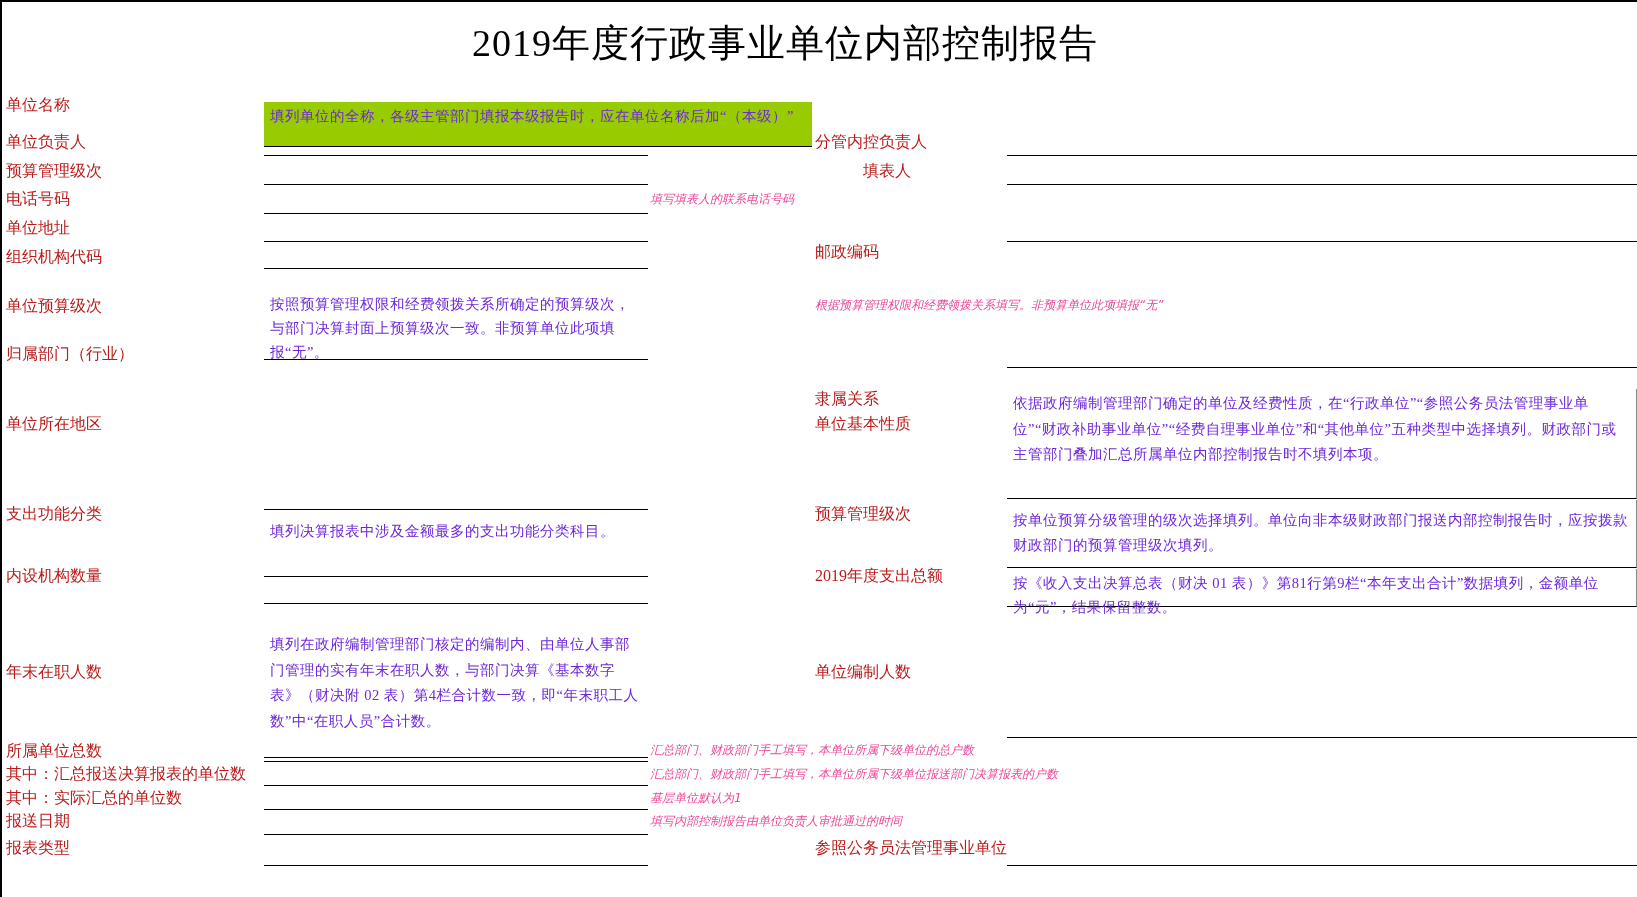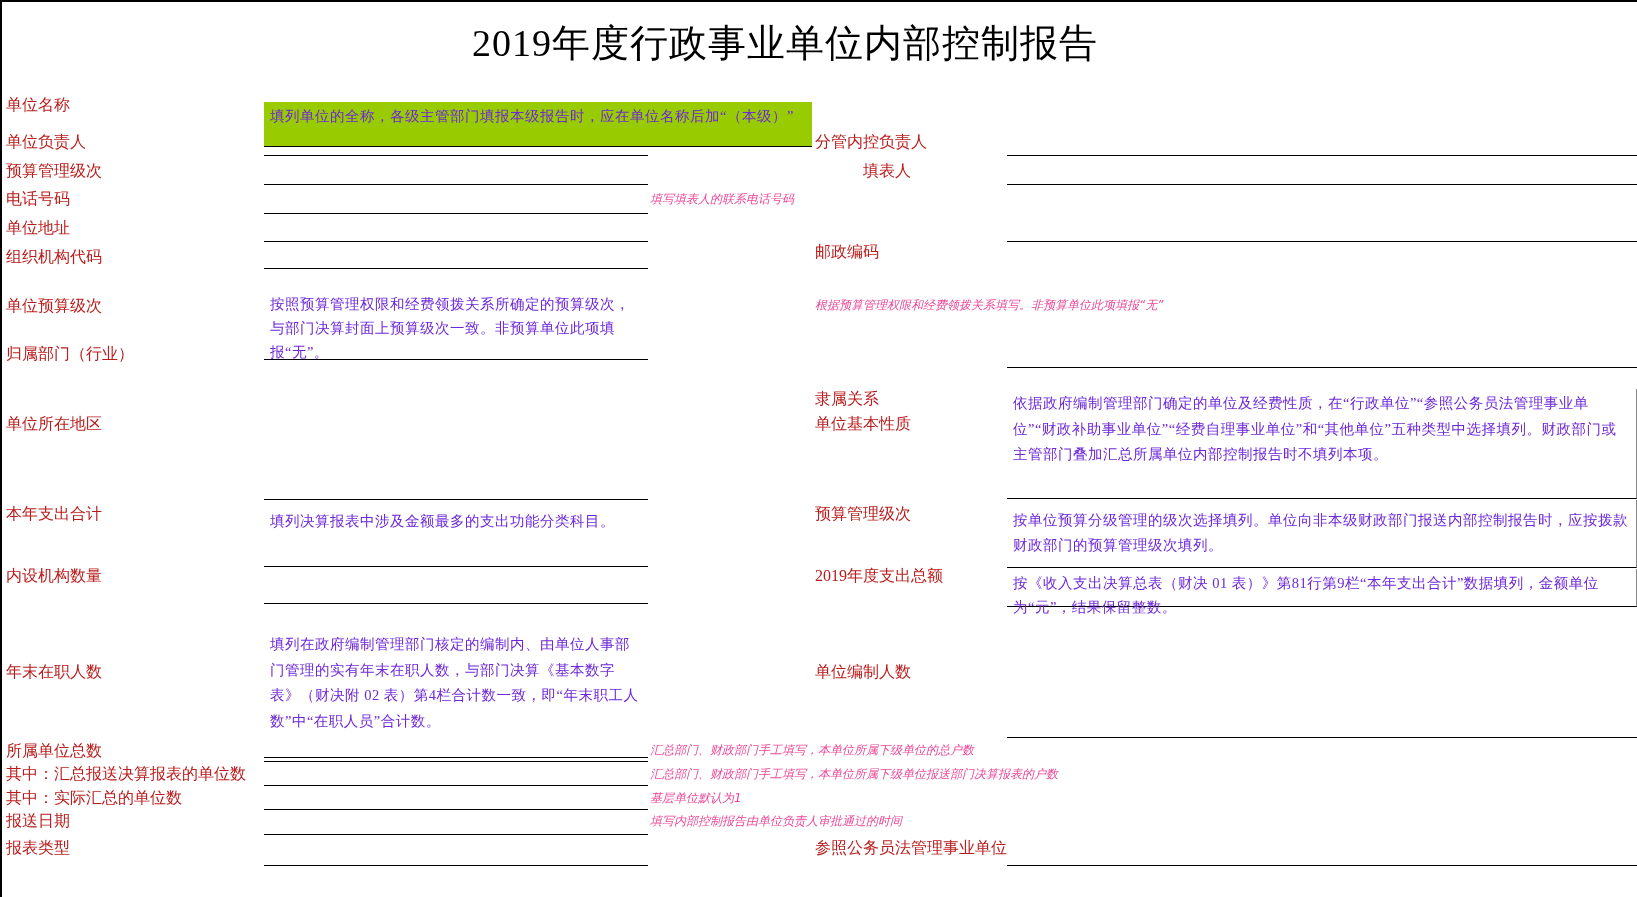--- a/index.html
+++ b/index.html
@@ -121,22 +121,22 @@
 <div class="label" style="left:6px; top:344px;">归属部门（行业）</div>
 <div class="field" style="left:264px; top:340px; width:384px; height:27px; border-bottom:none;"></div>
 <div class="label" style="left:815px; top:344px;margin-top:45px;">隶属关系</div>
 <div class="field" style="left:1007px; top:340px; width:630px; height:28px;"></div>
 
 <div class="label" style="left:6px; top:414px;">单位所在地区</div>
 <div class="field" style="left:264px; top:368px; width:384px; height:110px; border-bottom:none;"></div>
 <div class="label" style="left:815px; top:414px;">单位基本性质</div>
 <div class="hintbox bordered-bottom right-edge" style="left:1007px; top:369px; width:630px; height:110px; line-height:25.5px;">依据政府编制管理部门确定的单位及经费性质，在“行政单位”“参照公务员法管理事业单位”“财政补助事业单位”“经费自理事业单位”和“其他单位”五种类型中选择填列。财政部门或主管部门叠加汇总所属单位内部控制报告时不填列本项。</div>
 
-<div class="label" style="left:6px; top:504px;">本年支出合计</div>
-<div class="hintbox bordered-top bordered-bottom" style="left:264px; top:479px; width:384px; height:68px; padding-top:9px;">填列决算报表中涉及金额最多的支出功能分类科目。</div>
+<div class="label" style="left:6px; top:504px;">支出功能分类</div>
+<div class="hintbox bordered-top bordered-bottom" style="left:264px; top:489px; width:384px; height:68px; padding-top:9px;">填列决算报表中涉及金额最多的支出功能分类科目。</div>
 <div class="label" style="left:815px; top:504px;font-family:Liberation Serif, serif;">预算管理级次</div>
 <div class="hintbox bordered-bottom right-edge" style="left:1007px; top:480px; width:630px; height:68px; padding-top:8px; line-height:25px;">按单位预算分级管理的级次选择填列。单位向非本级财政部门报送内部控制报告时，应按拨款财政部门的预算管理级次填列。</div>
 
 <div class="label" style="left:6px; top:566px;">内设机构数量</div>
 <div class="field" style="left:264px; top:548px; width:384px; height:56px;"></div>
 <div class="label" style="left:815px; top:566px;">2019年度支出总额</div>
 <div class="hintbox bordered-bottom right-edge" style="left:1007px; top:549px; width:630px; height:38px; line-height:24px;">按《收入支出决算总表（财决 01 表）》第81行第9栏“本年支出合计”数据填列，金额单位为“元”，结果保留整数。</div>
 
 <div class="label" style="left:6px; top:662px;">年末在职人数</div>
 <div class="hintbox bordered-bottom" style="left:264px; top:606px; width:384px; height:132px; line-height:25.5px; padding-top:6px;">填列在政府编制管理部门核定的编制内、由单位人事部门管理的实有年末在职人数，与部门决算《基本数字表》（财决附 02 表）第4栏合计数一致，即“年末职工人数”中“在职人员”合计数。</div>

